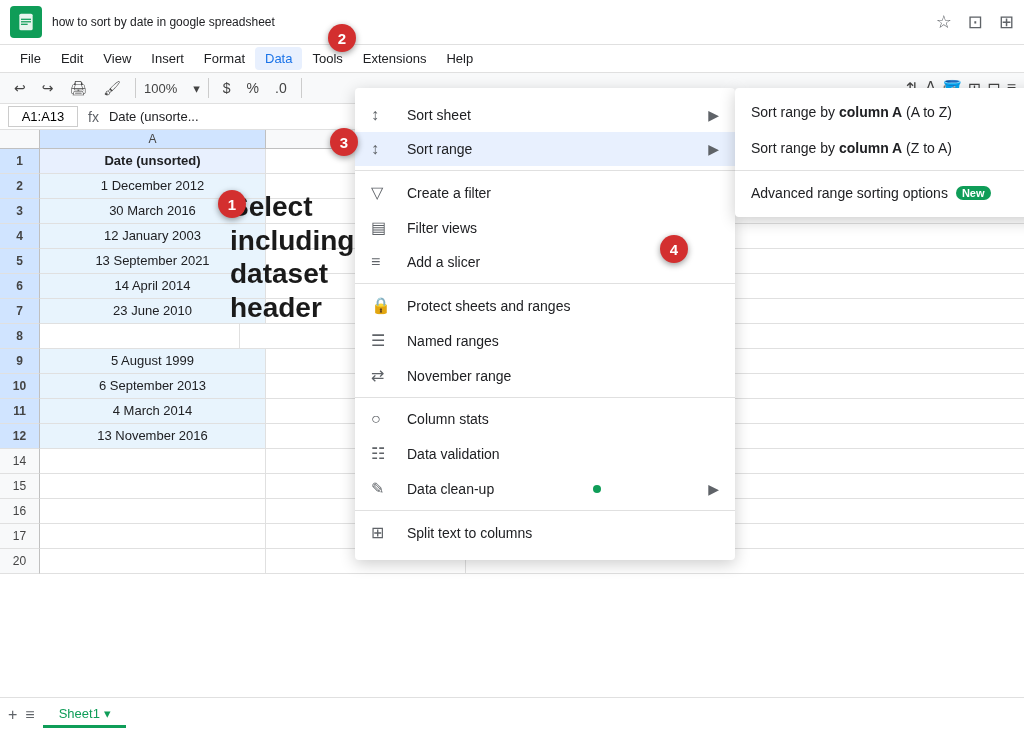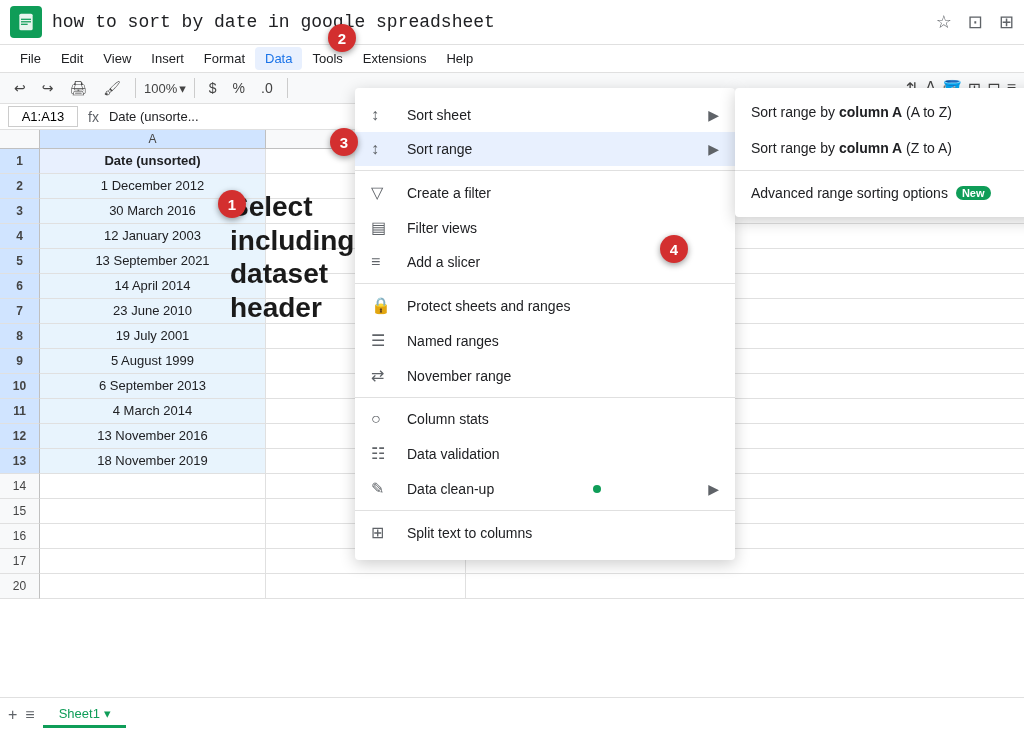--- a/index.html
+++ b/index.html
@@ -4,39 +4,39 @@
   <style>
     * { box-sizing: border-box; margin: 0; padding: 0; }
     body { font-family: Arial, sans-serif; font-size: 13px; background: #fff; overflow: hidden; width: 1024px; height: 732px; }
 
     
     .title-bar {
       display: flex; align-items: center; padding: 6px 10px; background: #fff; border-bottom: 1px solid #e0e0e0;
     }
     .sheets-logo { width: 32px; height: 32px; background: #0f9d58; border-radius: 4px; display: flex; align-items: center; justify-content: center; margin-right: 10px; flex-shrink: 0; }
     .sheets-logo svg { width: 20px; height: 20px; }
-    .title-text { font-size: 18px; color: #202124; flex: 1; font-family: Liberation Mono, monospace; }
+    .title-text { font-size: 12px; color: #202124; flex: 1; }
     .title-icons { display: flex; gap: 8px; color: #5f6368; font-size: 18px; }
 
     
     .menu-bar {
       display: flex; align-items: center; padding: 2px 10px; background: #fff;
     }
     .menu-item {
       padding: 4px 10px; border-radius: 4px; cursor: pointer; color: #202124; font-size: 13px;
     }
     .menu-item.active { background: #e8f0fe; color: #1a73e8; }
 
     
     .toolbar {
       display: flex; align-items: center; padding: 4px 8px; background: #f8f9fa; border-top: 1px solid #e0e0e0; border-bottom: 1px solid #e0e0e0; gap: 4px;
     }
     .toolbar-btn { padding: 3px 6px; border-radius: 3px; cursor: pointer; color: #444; font-size: 14px; border: none; background: none; }
     .toolbar-sep { width: 1px; height: 20px; background: #ccc; margin: 0 4px; }
-    .toolbar-zoom { display: flex; align-items: center; gap: 2px; font-size: 13px; color: #444; }
+    .toolbar-zoom { display: flex; align-items: center; gap: 16px; font-size: 13px; color: #444; }
 
     
     .formula-bar {
       display: flex; align-items: center; padding: 2px 8px; border-bottom: 1px solid #e0e0e0; background: #fff; gap: 6px;
     }
     .cell-ref { width: 70px; border: 1px solid #ccc; padding: 2px 6px; font-size: 13px; text-align: center; }
     .fx-icon { color: #5f6368; font-size: 14px; margin: 0 4px; }
     .formula-input { flex: 1; border: none; font-size: 13px; color: #202124; outline: none; }
 
     
@@ -217,21 +217,20 @@
           <div style="flex: 1 1 0%; border-bottom: 1px solid rgb(224, 224, 224);"></div>
         </div>
         <div class="row">
           <div class="row-num selected">7</div>
           <div class="cell selected-range">23 June 2010</div>
           <div class="cell cell-b" style="width: 200px;"></div>
           <div style="flex: 1 1 0%; border-bottom: 1px solid rgb(224, 224, 224);"></div>
         </div>
         <div class="row">
           <div class="row-num selected">8</div>
-          <div class="cell selected-range">19 July 2001</div>
           <div class="cell cell-b" style="width: 200px;"></div>
           <div style="flex: 1 1 0%; border-bottom: 1px solid rgb(224, 224, 224);"></div>
         </div>
         <div class="row">
           <div class="row-num selected">9</div>
           <div class="cell selected-range">5 August 1999</div>
           <div class="cell cell-b" style="width: 200px;"></div>
           <div style="flex: 1 1 0%; border-bottom: 1px solid rgb(224, 224, 224);"></div>
         </div>
         <div class="row">
@@ -242,26 +241,20 @@
         </div>
         <div class="row">
           <div class="row-num selected">11</div>
           <div class="cell selected-range">4 March 2014</div>
           <div class="cell cell-b" style="width: 200px;"></div>
           <div style="flex: 1 1 0%; border-bottom: 1px solid rgb(224, 224, 224);"></div>
         </div>
         <div class="row">
           <div class="row-num selected">12</div>
           <div class="cell selected-range">13 November 2016</div>
-          <div class="cell cell-b" style="width: 200px;"></div>
-          <div style="flex: 1 1 0%; border-bottom: 1px solid rgb(224, 224, 224);"></div>
-        </div>
-        <div class="row">
-          <div class="row-num selected">13</div>
-          <div class="cell selected-range">18 November 2019</div>
           <div class="cell cell-b" style="width: 200px;"></div>
           <div style="flex: 1 1 0%; border-bottom: 1px solid rgb(224, 224, 224);"></div>
         </div>
         <div class="row">
           <div class="row-num">14</div>
           <div class="cell"></div>
           <div class="cell cell-b" style="width: 200px;"></div>
           <div style="flex: 1 1 0%; border-bottom: 1px solid rgb(224, 224, 224);"></div>
         </div>
         <div class="row">

